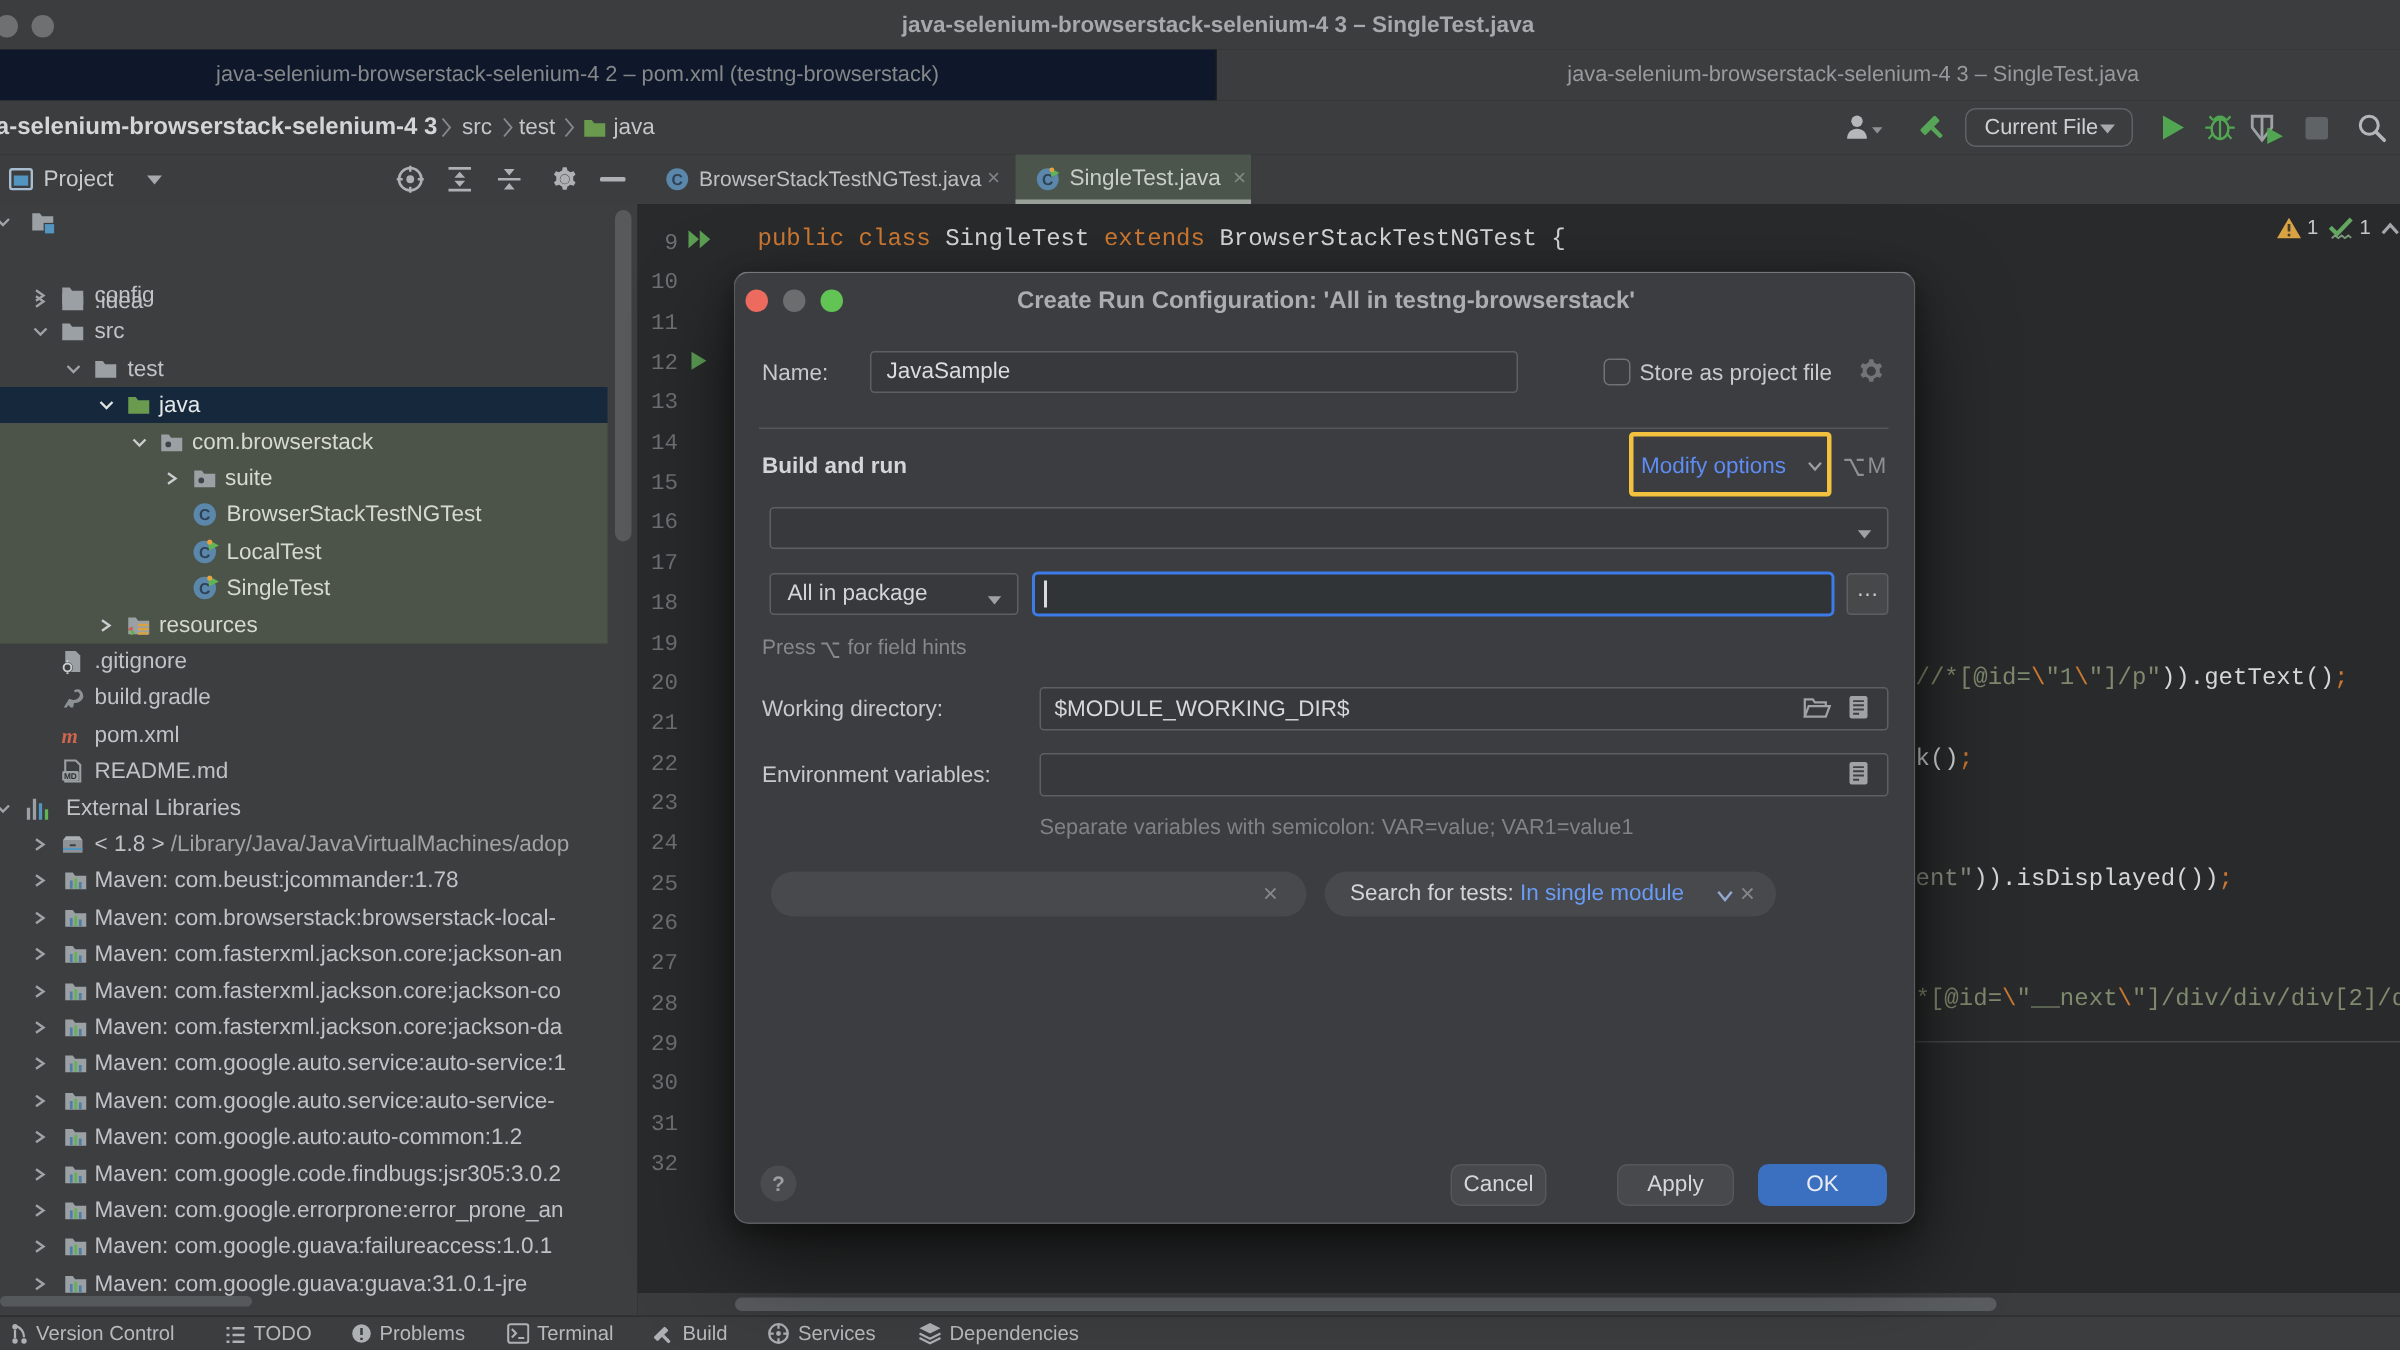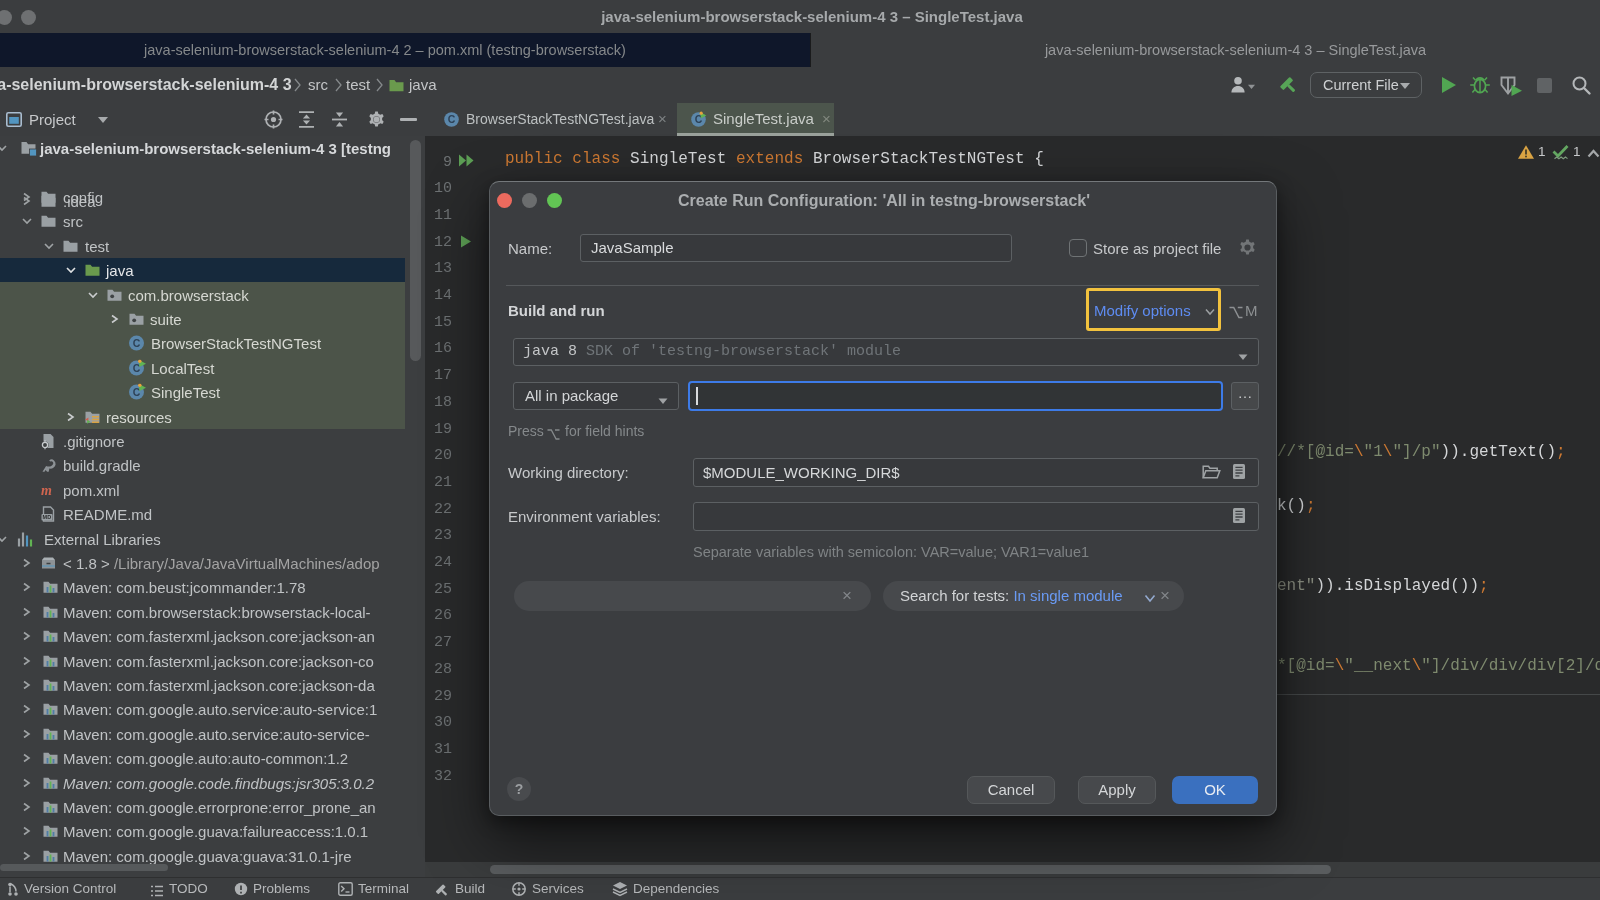--- a/index.html
+++ b/index.html
@@ -180,21 +180,20 @@
     <div class="row" style="top:0.0px;">
           <div class="chev" style="left:-3px;transform:translateY(-50%);">
             <svg width="10" height="9" viewBox="0 0 10 9">
               <path d="M1 2.5 L5 6.5 L9 2.5" fill="none" stroke="#9fa3a5" stroke-width="1.6"></path>
             </svg>
           </div>
           <div class="ticon" style="left:20px;"><svg width="17" height="17" viewBox="0 0 17 17">
               <path d="M1.5 2.6 h5 l1.6 2.1 H15.5 v9.5 H1.5 z" fill="#9aa0a4"></path>
               <rect x="9.5" y="9.5" width="7" height="7" fill="#5295c0" stroke="#3c3e40" stroke-width="0.8"></rect>
             </svg></div>
-          <div class="lbl" style="left:40px;color:#d6d8da;font-size:15px;font-weight:bold">java-selenium-browserstack-selenium-4 3 <span style="font-weight:bold">[testng</span></div>
         </div>
     <div class="row" style="top:30px;margin-top:23px;">
           <div class="chev" style="left:22px;transform:translateY(-50%);">
             <svg width="9" height="9" viewBox="0 0 9 9">
               <path d="M2 1 L7 4.5 L2 8" fill="none" stroke="#9fa3a5" stroke-width="1.6"></path>
             </svg>
           </div>
           <div class="ticon" style="left:40px;"><svg width="17" height="17" viewBox="0 0 17 17">
               <path d="M1.5 3.2 h5 l1.6 2.1 H15.5 v9 H1.5 z" fill="#9aa0a4"></path>
             </svg></div>
@@ -490,21 +489,21 @@
           <div class="ticon" style="left:42px;"><svg width="17" height="17" viewBox="0 0 17 17">
               <path d="M1.5 3.2 h5 l1.6 2.1 H15.5 v9 H1.5 z" fill="#9aa0a4"></path>
               <g stroke-width="1.8">
                 <path d="M5.5 14 V8.5" stroke="#4f7da5"></path>
                 <path d="M8.5 14 V7" stroke="#61b353"></path>
                 <path d="M11.5 14 V9.5" stroke="#4f7da5"></path>
               </g>
             </svg></div>
           <div class="lbl" style="left:63px;color:#c0c3c5;font-size:15px">Maven: com.google.auto:auto-common:1.2</div>
         </div>
-    <div class="row" style="top:634.4px;font-style:italic;">
+    <div class="row" style="top:634.4px;">
           <div class="chev" style="left:22px;transform:translateY(-50%);">
             <svg width="9" height="9" viewBox="0 0 9 9">
               <path d="M2 1 L7 4.5 L2 8" fill="none" stroke="#9fa3a5" stroke-width="1.6"></path>
             </svg>
           </div>
           <div class="ticon" style="left:42px;"><svg width="17" height="17" viewBox="0 0 17 17">
               <path d="M1.5 3.2 h5 l1.6 2.1 H15.5 v9 H1.5 z" fill="#9aa0a4"></path>
               <g stroke-width="1.8">
                 <path d="M5.5 14 V8.5" stroke="#4f7da5"></path>
                 <path d="M8.5 14 V7" stroke="#61b353"></path>
@@ -704,21 +703,20 @@
     <div class="abs" style="left:604px;top:119px;height:20px;line-height:20px;font-size:15px;color:#5e8cf2;">Modify options</div>
     <div class="abs" style="left:715px;top:120px;width:11px;height:9px;"><svg width="10" height="8" viewBox="0 0 10 8">
           <path d="M1 1.5 L5 6 L9 1.5" fill="none" stroke="#9ca0a2" stroke-width="1.5"></path>
         </svg></div>
     <div class="abs" style="left:739px;top:123px;width:14px;height:13px;"><svg width="14" height="13" viewBox="0 0 14 13">
           <path d="M0.5 1.5 h4.2 l5.2 10 h3.6 M8.8 1.5 h4.7" fill="none" stroke="#8d9092" stroke-width="1.5"></path>
         </svg></div>
     <div class="abs" style="left:755px;top:119px;height:20px;line-height:20px;font-size:15px;color:#8d9092;">M</div>
 
     <div class="fld" style="left:23px;top:156px;width:746px;height:28px;"></div>
-    <div class="abs mono" style="left:33px;top:156px;height:28px;line-height:28px;font-size:15px;color:#c3c5c7;">java 8<span style="color:#6f7478;"> SDK of 'testng-browserstack' module</span></div>
     <div class="abs" style="left:747px;top:166px;width:12px;height:9px;"><svg width="12" height="9" viewBox="0 0 12 9">
           <path d="M1.5 1.5 L6 7 L10.5 1.5 z" fill="#9fa2a4"></path>
         </svg></div>
 
     <div class="fld" style="left:23px;top:200px;width:166px;height:28px;"></div>
     <div class="abs" style="left:35px;top:200px;height:28px;line-height:28px;font-size:15px;color:#d3d5d7;">All in package</div>
     <div class="abs" style="left:167px;top:210px;width:12px;height:9px;"><svg width="12" height="9" viewBox="0 0 12 9">
           <path d="M1.5 1.5 L6 7 L10.5 1.5 z" fill="#9fa2a4"></path>
         </svg></div>
     <div class="abs" style="left:198px;top:199px;width:535px;height:30px;background:#313436;border:2px solid #3d7be8;border-radius:4px;box-sizing:border-box;"></div>
@@ -755,19 +753,19 @@
     <div class="abs" style="left:352px;top:399px;height:30px;line-height:29px;font-size:17px;color:#83868a;">×</div>
     <div class="abs" style="left:393px;top:399px;width:301px;height:30px;background:#47494c;border-radius:15px;"></div>
     <div class="abs" style="left:410px;top:399px;height:30px;line-height:30px;font-size:15px;color:#d2d4d6;">Search for tests: <span style="color:#6a9bf5;">In single module</span></div>
     <div class="abs" style="left:654px;top:407px;width:12px;height:9px;"><svg width="12" height="9" viewBox="0 0 12 9">
           <path d="M1.5 1.5 L6 7 L10.5 1.5" fill="none" stroke="#93a9cf" stroke-width="1.6"></path>
         </svg></div>
     <div class="abs" style="left:670px;top:399px;height:30px;line-height:29px;font-size:17px;color:#83868a;">×</div>
 
     <div class="abs" style="left:17px;top:595px;width:24px;height:24px;border-radius:50%;background:#494b4e;"></div>
     <div class="abs" style="left:17px;top:595px;width:24px;height:24px;line-height:24px;text-align:center;font-size:14px;font-weight:bold;color:#9b9ea1;">?</div>
-    <div class="abs dbtn" style="left:477px;top:594px;width:88px;">Cancel</div>
+    <div class="abs dbtn" style="left:477px;top:594px;width:64px;">Cancel</div>
     <div class="abs dbtn" style="left:588px;top:594px;width:78px;">Apply</div>
     <div class="abs" style="left:682px;top:594px;width:86px;height:28px;background:#3a70bf;border-radius:7px;line-height:28px;text-align:center;font-size:15px;color:#e8ecf2;">OK</div>
 </div>
 
   <div class="abs" style="left:1086px;top:288px;width:135px;height:43px;border:3.5px solid #f2c23e;border-radius:3px;box-sizing:border-box;z-index:10;"></div>
 </div>
 
 </body></html>

